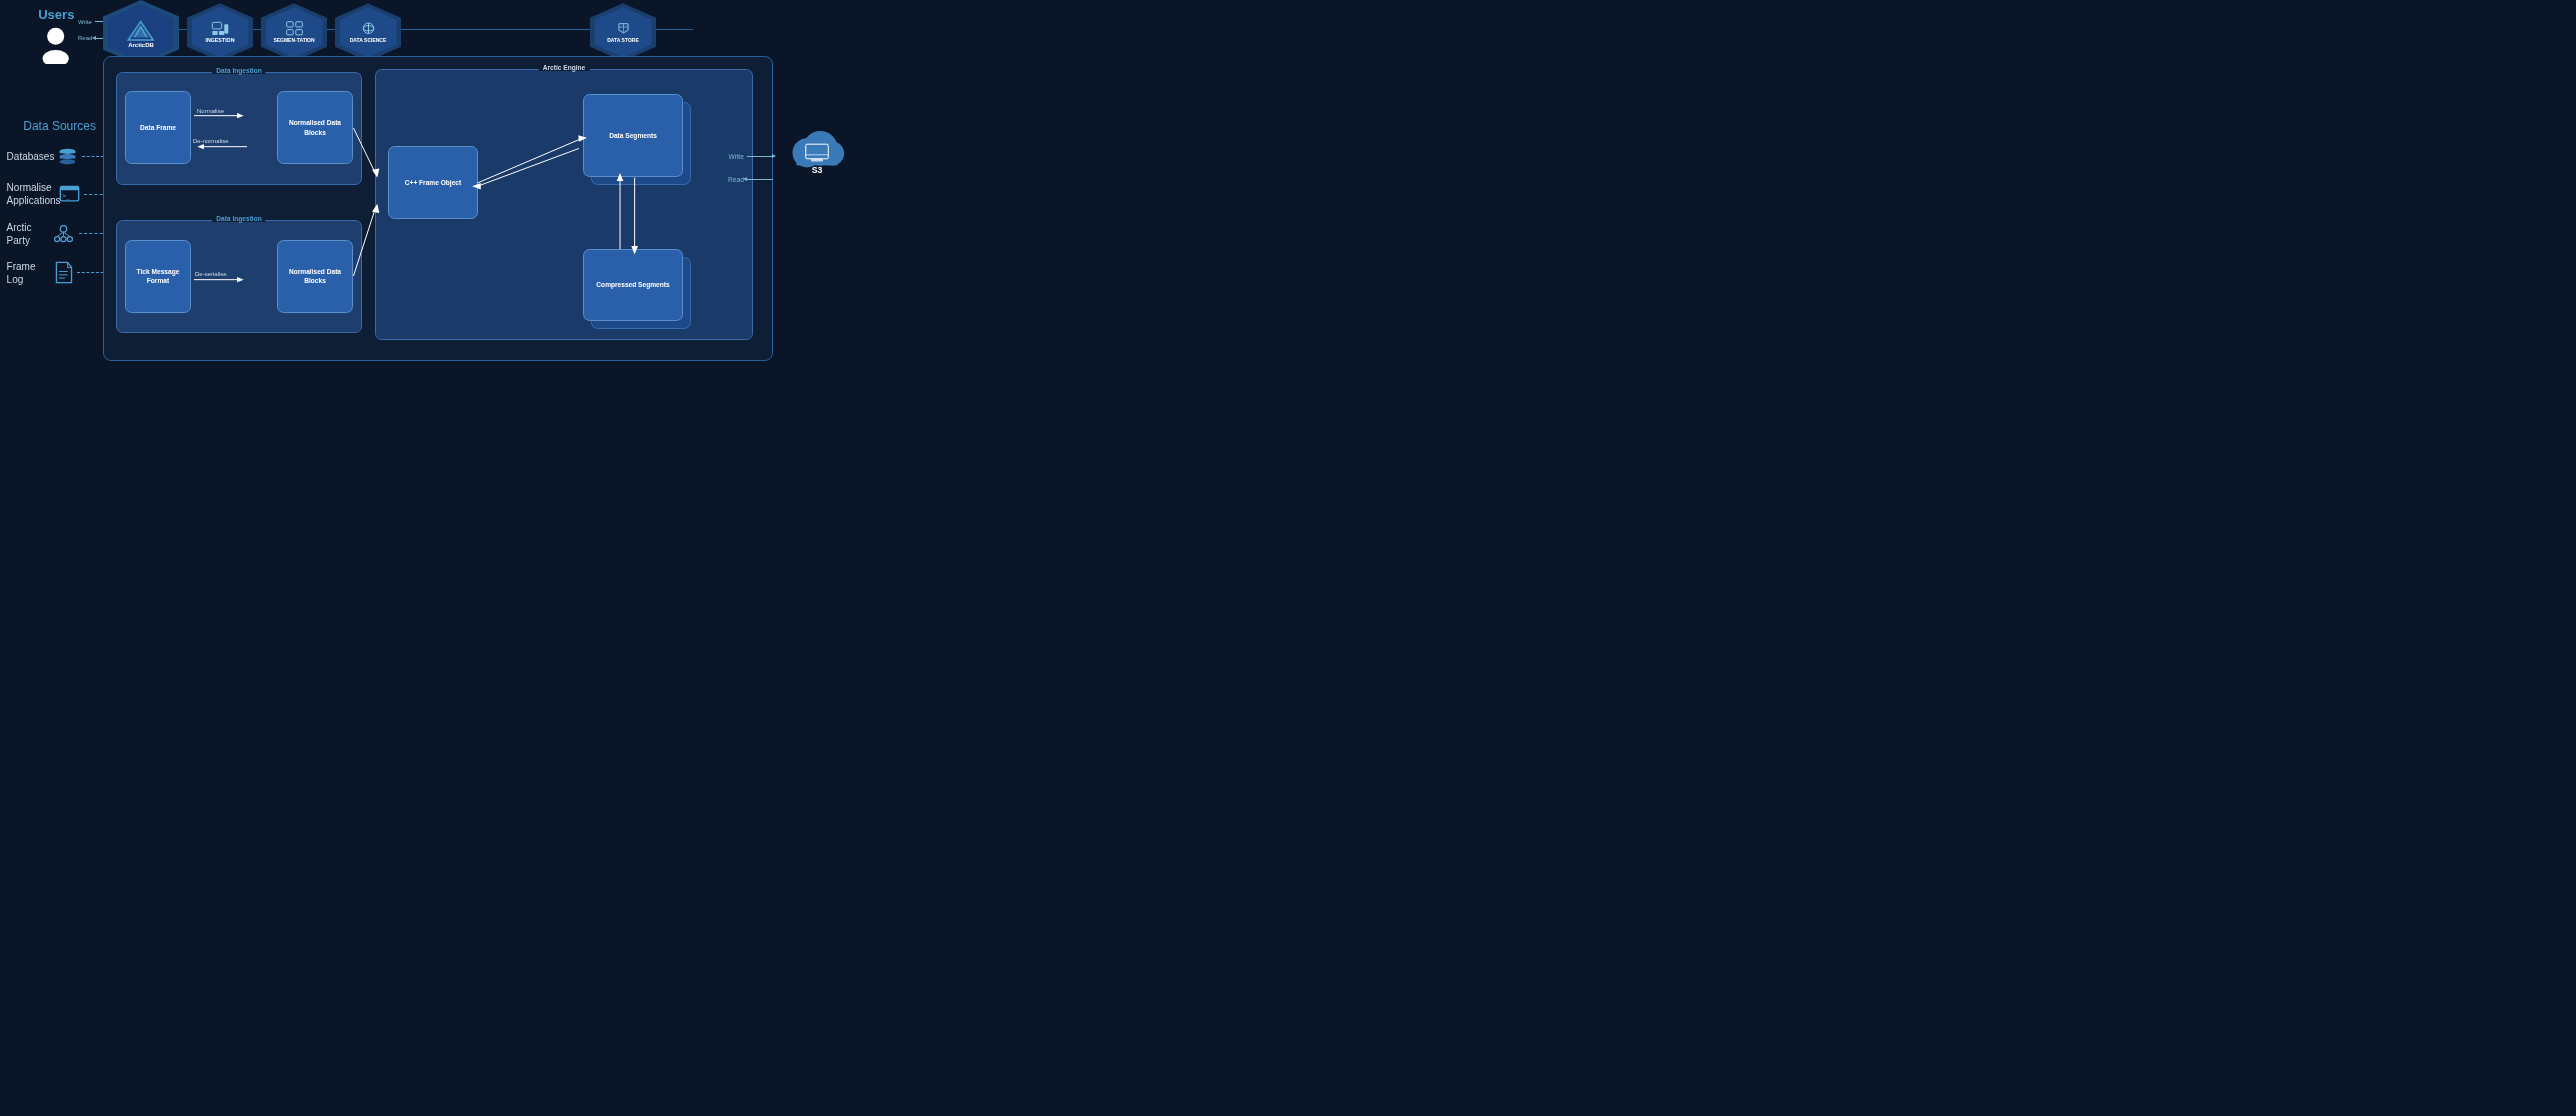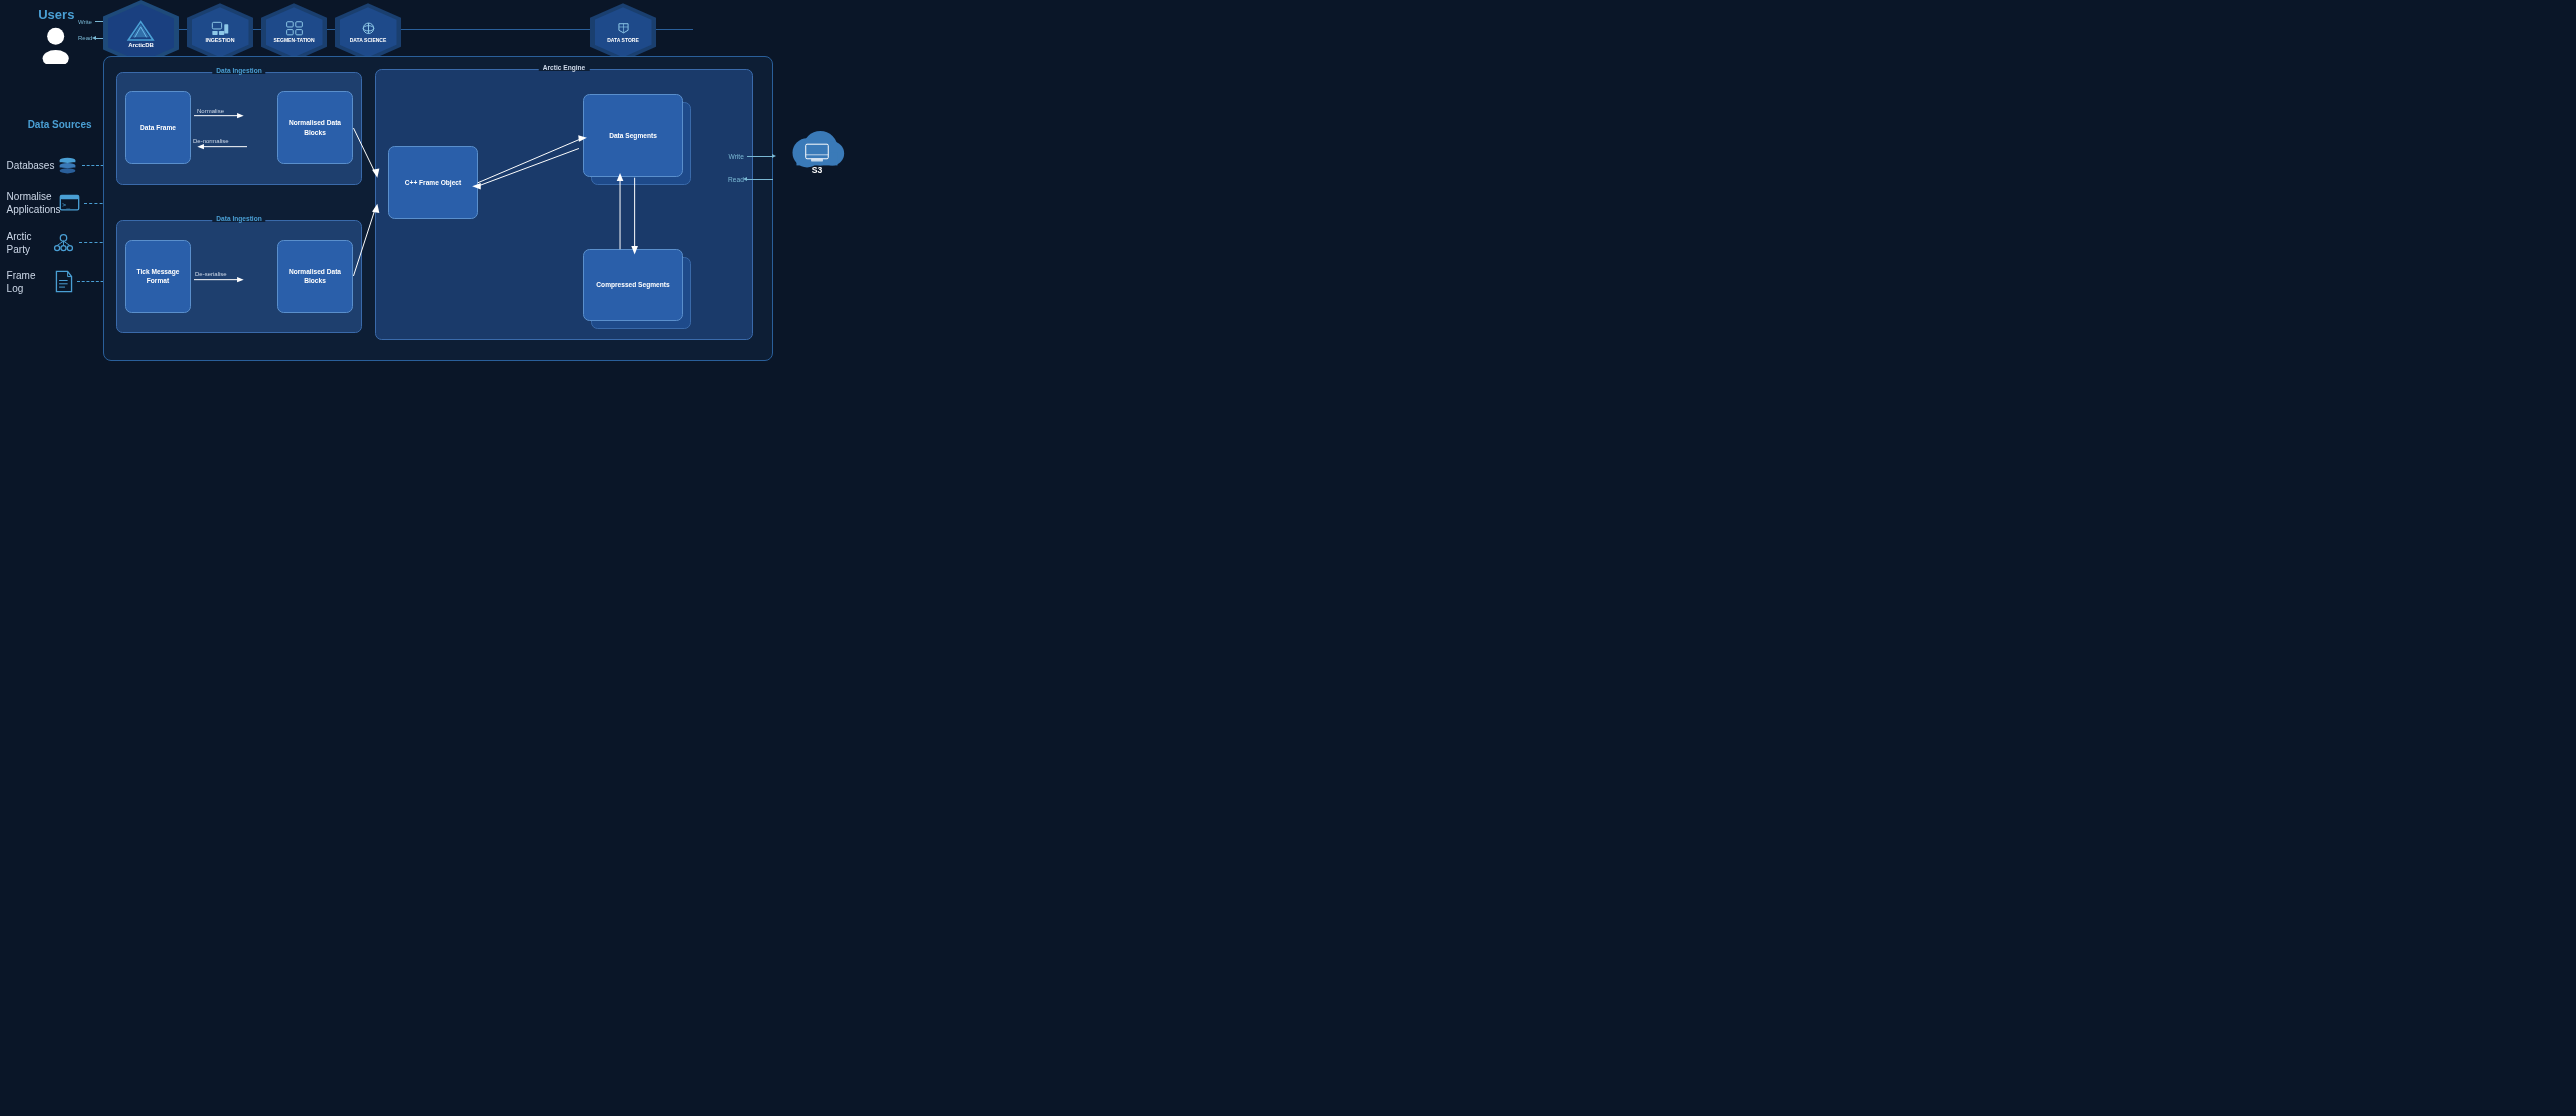--- a/index.html
+++ b/index.html
@@ -35,24 +35,24 @@
 
     
     .data-sources-section {
       position: absolute;
       left: 6.6px;
       top: 119px;
       width: 106px;
     }
     .data-sources-title {
       color: #4a9fd4;
-      font-weight: bold;
-      font-size: 10px;
+      font-weight: normal;
+      font-size: 12px;
       text-align: center;
-      margin-bottom: 24px;
+      margin-bottom: 12px;
     }
     .data-source-row {
       display: flex;
       align-items: center;
       margin-bottom: 13.3px;
       position: relative;
     }
     .source-label {
       color: #cdd8e8;
       font-size: 10px;

